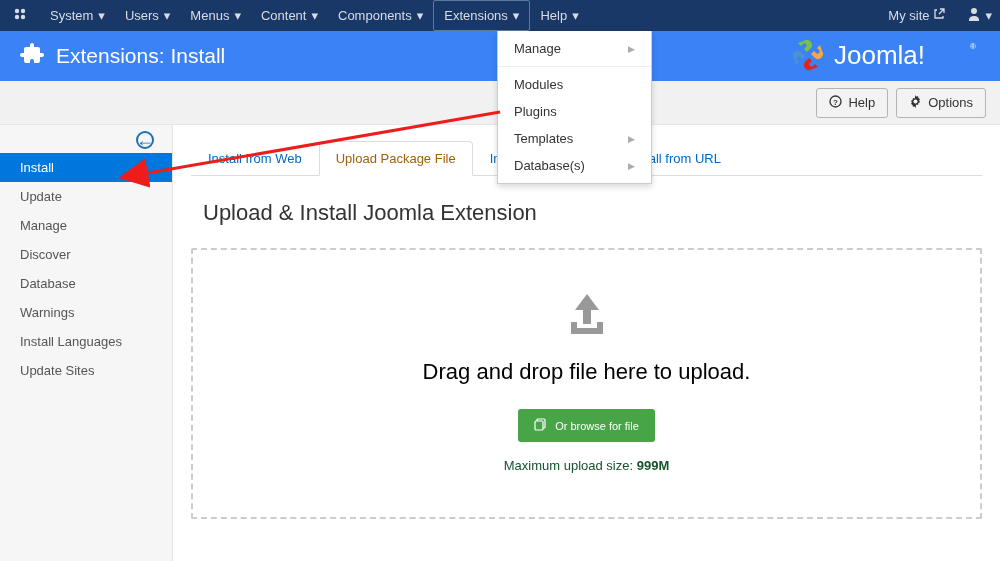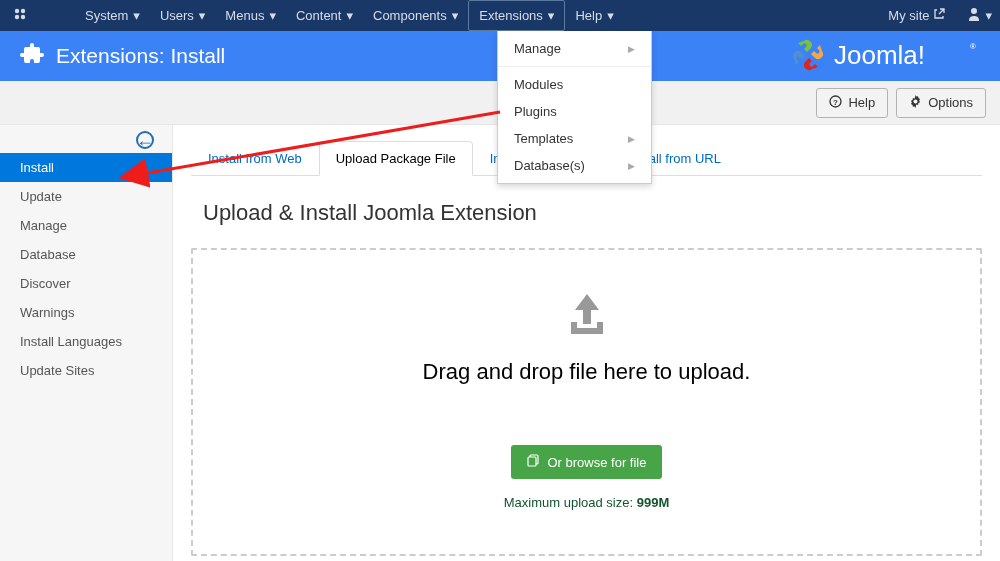--- a/index.html
+++ b/index.html
@@ -1,19 +1,19 @@
 <!DOCTYPE html>
 <html><head>
 <meta charset="utf-8">
 <style>
   * { box-sizing: border-box; margin: 0; padding: 0; }
   body { font-family: -apple-system, BlinkMacSystemFont, "Segoe UI", Helvetica, Arial, sans-serif; font-size: 13px; color: #333; background: #fff; width: 1000px; height: 561px; overflow: hidden; position: relative; }
 
   
-  .navbar { background: #1a3867; height: 31px; display: flex; align-items: center; padding: 0 8px; color: #d6dde6; font-size: 13px; gap: 35px; }
+  .navbar { background: #1a3867; height: 31px; display: flex; align-items: center; padding: 0 8px; color: #d6dde6; font-size: 13px; }
   .navbar .joomla-icon { margin-right: 12px; margin-left: 4px; }
   .navbar .nav-items { display: flex; flex: 1; }
   .navbar .nav-item { display: flex; align-items: center; padding: 0 10px; height: 31px; cursor: pointer; color: #d6dde6; }
   .navbar .nav-item.active { border: 1px solid #5b7aa0; border-radius: 2px; margin-top: 0; }
   .navbar .caret { margin-left: 5px; }
   .navbar .right { display: flex; align-items: center; }
   .navbar .ext-icon { margin-left: 4px; }
   .navbar .user { margin-left: 18px; display: flex; align-items: center; }
 
   
@@ -38,28 +38,28 @@
   .sidebar { width: 173px; background: #f6f6f6; border-right: 1px solid #e5e5e5; min-height: 480px; }
   .sidebar .back { text-align: right; padding: 6px 18px 4px; }
   .sidebar .back-icon { color: #1f6fb2; font-size: 18px; border: 2px solid #1f6fb2; border-radius: 50%; width: 18px; height: 18px; display: inline-flex; align-items: center; justify-content: center; font-weight: bold; }
   .side-item { padding: 7px 20px; font-size: 13px; color: #555; cursor: pointer; }
   .side-item.active { background: #0077dd; color: #fff; }
 
   .main { flex: 1; padding: 0 18px; }
 
   .tabs { display: flex; border-bottom: 1px solid #ddd; margin-top: 16px; }
   .tab { padding: 9px 16px; font-size: 13px; color: #0069c4; cursor: pointer; border: 1px solid transparent; border-bottom: none; margin-bottom: -1px; }
-  .tab.active { background: #fff; color: #000000; border: 1px solid #ddd; border-bottom-color: #fff; border-radius: 4px 4px 0 0; }
+  .tab.active { background: #fff; color: #a16207; border: 1px solid #ddd; border-bottom-color: #fff; border-radius: 4px 4px 0 0; }
 
   .main h2 { font-size: 22px; font-weight: 400; color: #333; margin: 24px 12px 22px; }
 
   .dropzone { border: 2px dashed #ccc; border-radius: 2px; padding: 40px 20px 44px; text-align: center; }
   .dropzone .up-icon { margin: 0 auto 18px; }
   .dropzone .dz-text { font-size: 22px; color: #000000; margin-bottom: 24px; }
-  .dropzone .browse-btn { background: #47a447; color: #fff; border: none; border-radius: 3px; padding: 9px 16px; font-size: 13px; display: inline-flex; align-items: center; gap: 8px; cursor: pointer; margin-top: 36px; }
+  .dropzone .browse-btn { background: #47a447; color: #fff; border: none; border-radius: 3px; padding: 9px 16px; font-size: 11px; display: inline-flex; align-items: center; gap: 8px; cursor: pointer; }
   .dropzone .max { margin-top: 16px; font-size: 13px; color: #14532d; }
   .dropzone .max b { font-weight: bold; }
 
   
   .arrow-overlay { position: absolute; top: 0; left: 0; pointer-events: none; z-index: 200; }
 </style>
 </head>
 <body>
 
 <div class="navbar">
@@ -178,22 +178,22 @@
       <span class="arrow">▶</span>
     </div>
 </div>
 
 <div class="body-wrap">
   <div class="sidebar">
     <div class="back"><span class="back-icon">←</span></div>
     <div class="side-item active"><span>Install</span></div>
     <div class="side-item"><span>Update</span></div>
     <div class="side-item"><span>Manage</span></div>
+    <div class="side-item"><span>Discover</span></div>
     <div class="side-item"><span>Database</span></div>
-    <div class="side-item"><span>Discover</span></div>
     <div class="side-item"><span>Warnings</span></div>
     <div class="side-item"><span>Install Languages</span></div>
     <div class="side-item"><span>Update Sites</span></div>
   </div>
 
   <div class="main">
     <div class="tabs">
       <div class="tab"><span>Install from Web</span></div>
       <div class="tab active"><span>Upload Package File</span></div>
       <div class="tab"><span>Install from Folder</span></div>

